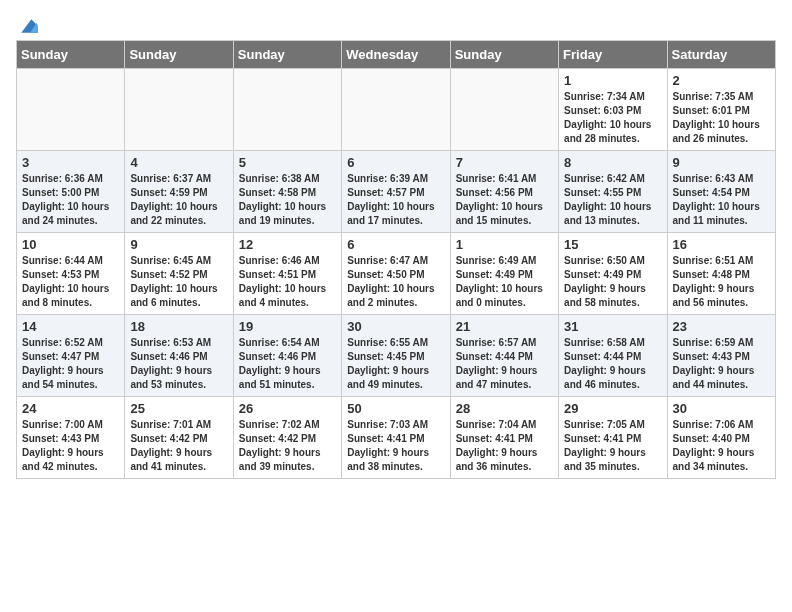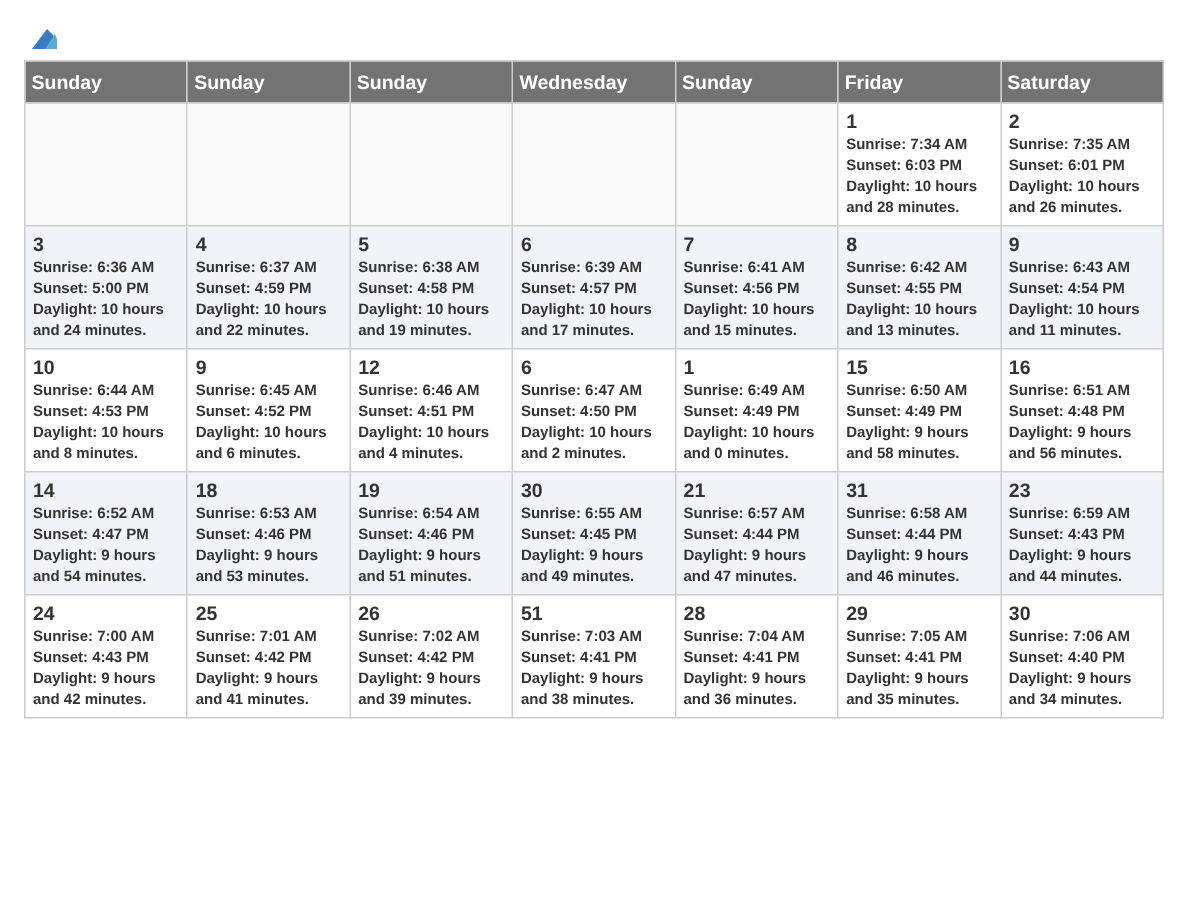--- a/index.html
+++ b/index.html
@@ -235,21 +235,21 @@
         </td>
         <td>
           <span class="day-num">25</span>
           <div class="day-info">Sunrise: 7:01 AM<br>Sunset: 4:42 PM<br>Daylight: 9 hours and 41 minutes.</div>
         </td>
         <td>
           <span class="day-num">26</span>
           <div class="day-info">Sunrise: 7:02 AM<br>Sunset: 4:42 PM<br>Daylight: 9 hours and 39 minutes.</div>
         </td>
         <td>
-          <span class="day-num">51</span>
+          <span class="day-num">50</span>
           <div class="day-info">Sunrise: 7:03 AM<br>Sunset: 4:41 PM<br>Daylight: 9 hours and 38 minutes.</div>
         </td>
         <td>
           <span class="day-num">28</span>
           <div class="day-info">Sunrise: 7:04 AM<br>Sunset: 4:41 PM<br>Daylight: 9 hours and 36 minutes.</div>
         </td>
         <td>
           <span class="day-num">29</span>
           <div class="day-info">Sunrise: 7:05 AM<br>Sunset: 4:41 PM<br>Daylight: 9 hours and 35 minutes.</div>
         </td>

